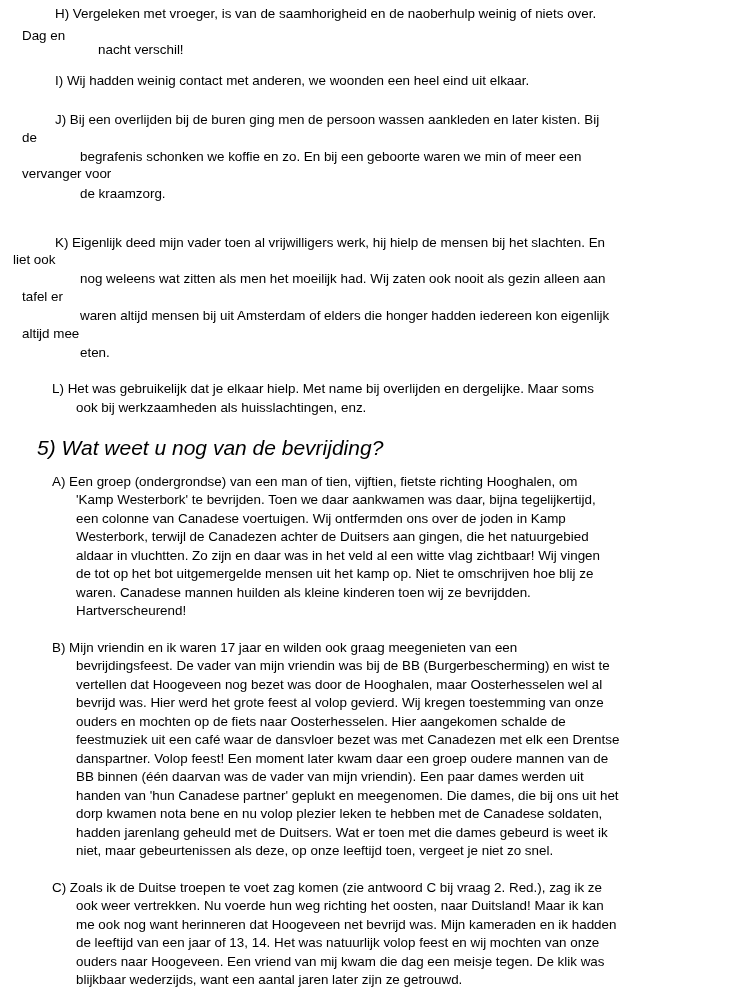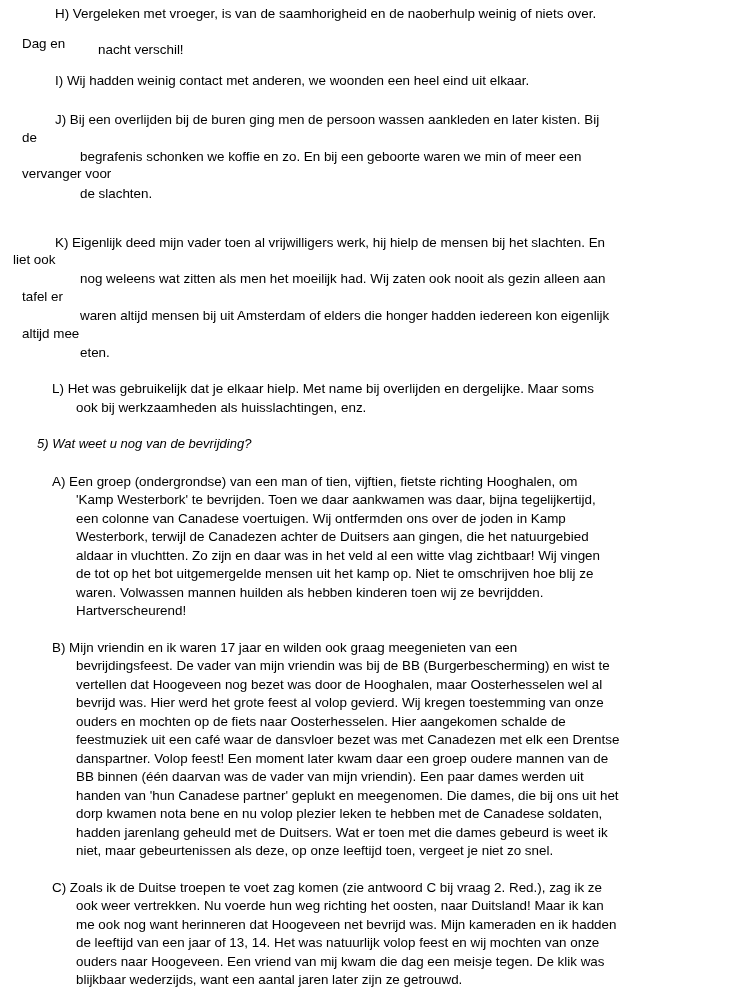--- a/index.html
+++ b/index.html
@@ -1,57 +1,57 @@
 <!DOCTYPE html>
 <html><head>
 <meta charset="utf-8">
 <style>
   html, body { margin: 0; padding: 0; background: #ffffff; }
   body {
     width: 755px; height: 990px; overflow: hidden; position: relative;
     font-family: "Liberation Sans", sans-serif; font-size: 13.4px; color: #000;
   }
   .ln { position: absolute; white-space: nowrap; line-height: 16px; }
-  .h2 { position: absolute; font-style: italic; font-size: 13px; white-space: nowrap; }
+  .h2 { position: absolute; font-style: italic; font-size: 21px; white-space: nowrap; }
 </style>
 </head>
 <body>
 
 <div class="ln" style="left:55px;top:6px">H)  Vergeleken met vroeger, is van de saamhorigheid en de naoberhulp weinig of niets over.</div>
-<div class="ln" style="left:22px;top:36px">Dag en</div>
+<div class="ln" style="left:22px;top:28px">Dag en</div>
 <div class="ln" style="left:98px;top:42px">nacht verschil!</div>
 
 <div class="ln" style="left:55px;top:73px">I)   Wij hadden weinig contact met anderen, we woonden een heel eind uit elkaar.</div>
 
 <div class="ln" style="left:55px;top:112px">J)    Bij een overlijden bij de buren ging men de persoon wassen aankleden en later kisten. Bij</div>
 <div class="ln" style="left:22px;top:130px">de</div>
 <div class="ln" style="left:80px;top:149px">begrafenis schonken we koffie en zo. En bij een geboorte waren we min of meer een</div>
 <div class="ln" style="left:22px;top:166px">vervanger voor</div>
-<div class="ln" style="left:80px;top:186px">de slachten.</div>
+<div class="ln" style="left:80px;top:186px">de kraamzorg.</div>
 
 <div class="ln" style="left:55px;top:235px">K)  Eigenlijk deed mijn vader toen al vrijwilligers werk, hij  hielp de mensen bij het slachten.  En</div>
 <div class="ln" style="left:13px;top:252px">liet ook</div>
 <div class="ln" style="left:80px;top:271px">nog weleens wat zitten als men het moeilijk had. Wij zaten ook nooit als gezin alleen aan</div>
 <div class="ln" style="left:22px;top:289px">tafel er</div>
 <div class="ln" style="left:80px;top:308px">waren altijd mensen bij uit Amsterdam of elders die honger hadden iedereen kon eigenlijk</div>
 <div class="ln" style="left:22px;top:326px">altijd mee</div>
 <div class="ln" style="left:80px;top:345px">eten.</div>
 
 <div class="ln" style="left:52px;top:381px">L)  Het was gebruikelijk dat je elkaar hielp. Met name bij overlijden en dergelijke. Maar soms</div>
 <div class="ln" style="left:76px;top:400px">ook bij werkzaamheden  als huisslachtingen,  enz.</div>
 
 <div class="h2" style="left:37px;top:436px">5) Wat weet u nog van de bevrijding?</div>
 
 <div class="ln" style="left:52px;top:474px">A)  Een groep (ondergrondse)  van een man of tien, vijftien, fietste richting Hooghalen,  om</div>
 <div class="ln" style="left:76px;top:492px">'Kamp Westerbork' te bevrijden.  Toen we daar aankwamen was daar, bijna  tegelijkertijd,</div>
 <div class="ln" style="left:76px;top:511px">een colonne  van Canadese voertuigen.  Wij ontfermden ons over de joden in Kamp</div>
 <div class="ln" style="left:76px;top:529px">Westerbork, terwijl de Canadezen  achter de Duitsers aan gingen, die het natuurgebied</div>
 <div class="ln" style="left:76px;top:548px">aldaar in vluchtten.  Zo zijn en daar was in het veld al een witte vlag zichtbaar!  Wij vingen</div>
 <div class="ln" style="left:76px;top:566px">de tot op het bot uitgemergelde mensen uit het kamp op. Niet te omschrijven  hoe blij ze</div>
-<div class="ln" style="left:76px;top:585px">waren. Volwassen mannen  huilden als hebben kinderen toen wij ze bevrijdden.</div>
+<div class="ln" style="left:76px;top:585px">waren. Canadese mannen  huilden als kleine kinderen toen wij ze bevrijdden.</div>
 <div class="ln" style="left:76px;top:603px">Hartverscheurend!</div>
 
 <div class="ln" style="left:52px;top:640px">B)  Mijn vriendin en ik waren 17 jaar en wilden ook graag meegenieten van een</div>
 <div class="ln" style="left:76px;top:658px">bevrijdingsfeest. De vader van mijn vriendin was bij de BB (Burgerbescherming)  en wist te</div>
 <div class="ln" style="left:76px;top:677px">vertellen  dat Hoogeveen nog bezet was door de Hooghalen, maar Oosterhesselen wel al</div>
 <div class="ln" style="left:76px;top:695px">bevrijd  was. Hier werd het grote feest al volop gevierd. Wij kregen toestemming van onze</div>
 <div class="ln" style="left:76px;top:714px">ouders en mochten op de fiets naar  Oosterhesselen.  Hier aangekomen  schalde de</div>
 <div class="ln" style="left:76px;top:732px">feestmuziek uit een café waar de dansvloer bezet was met Canadezen met elk een Drentse</div>
 <div class="ln" style="left:76px;top:751px">danspartner.  Volop feest! Een moment later kwam daar een groep oudere mannen van de</div>
 <div class="ln" style="left:76px;top:769px">BB binnen (één daarvan was de vader van  mijn vriendin).  Een paar dames werden uit</div>

